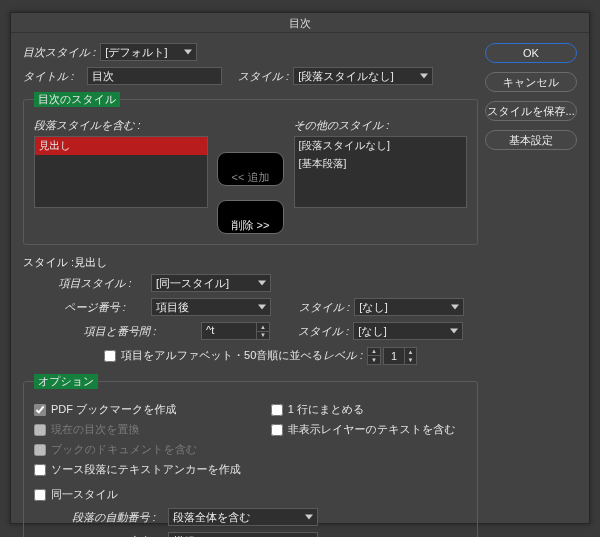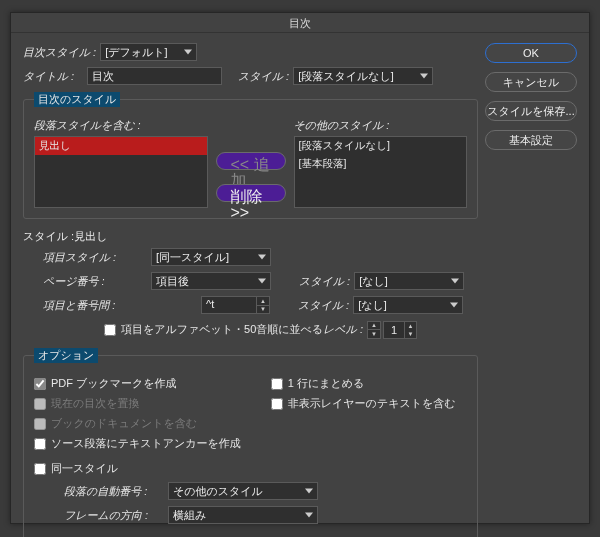--- a/index.html
+++ b/index.html
@@ -75,40 +75,40 @@
     border: 1px solid #5a5a5a;
     border-radius: 3px;
     padding: 18px 10px 10px 10px;
     position: relative;
     margin-top: 14px;
     margin-bottom: 10px;
   }
   .group > .legend {
     position: absolute;
     top: -8px; left: 10px;
-    background: #0c4a6e;
+    background: #15803d;
     padding: 0 4px;
     font-size: 11px;
   }
   .listbox {
     background: #2f2f2f;
     border: 1px solid #5a5a5a;
     font-size: 10.5px;
   }
   .listbox .item { padding: 2px 4px; }
   .listbox .item.selected { background: #b91c1c; }
   .pillbtn {
     display: inline-block;
     height: 18px; line-height: 16px;
-    padding: 4px 14px;
+    padding: 16px 14px;
     border: 1px solid #6b6b6b;
     border-radius: 9px;
-    background: #4c1d95;
+    background: #000000;
     color: #eee;
-    font-size: 16px;
+    font-size: 11px;
     cursor: pointer;
   }
   .pillbtn.disabled { color: #888; }
   .cb { display: inline-flex; align-items: center; gap: 5px; padding: 2px 0; }
   .cb input { width: 12px; height: 12px; accent-color: #888; }
   .cb.disabled { color: #7c7c7c; }
   .stepper {
     display: inline-flex; align-items: center;
     height: 18px;
     border: 1px solid #5a5a5a;
@@ -131,21 +131,21 @@
   }
   .arrows-only span {
     flex: 1; display:flex; align-items:center; justify-content:center;
     font-size: 6px; color:#ccc; cursor:pointer;
   }
   .arrows-only span:first-child { border-bottom: 1px solid #5a5a5a; }
   .section-head { font-size: 11px; color: #eee; margin: 10px 0 4px 0; }
   .indent { margin-left: 20px; }
   .col2 { display: flex; gap: 30px; }
   .opt-col { display: flex; flex-direction: column; gap: 1px; }
-  .ralign { text-align: left; }
+  .ralign { text-align: center; }
 </style>
 </head>
 <body>
 
 <div class="window">
   <div class="titlebar">目次</div>
   <div class="body">
     <div class="right">
       <div class="btn primary">OK</div>
       <div class="btn">キャンセル</div>
@@ -277,21 +277,21 @@
             </label>
           </div>
         </div>
         <label class="cb" style="margin-top:6px">
           <input type="checkbox" style="">
             <span>同一スタイル</span>
         </label>
         <div class="row" style="margin-top:4px;margin-left:30px">
           <span class="lbl ralign" style="display:inline-block;width:100px">段落の自動番号 :</span>
           <span class="sel" style="width:150px;margin-left:4px">
-            <span>その他のスタイル</span>
+            <span>段落全体を含む</span>
           </span>
         </div>
         <div class="row" style="margin-left:30px">
           <span class="lbl ralign" style="display:inline-block;width:100px">フレームの方向 :</span>
           <span class="sel" style="width:150px;margin-left:4px">
             <span>横組み</span>
           </span>
         </div>
       </div>
     </div>

